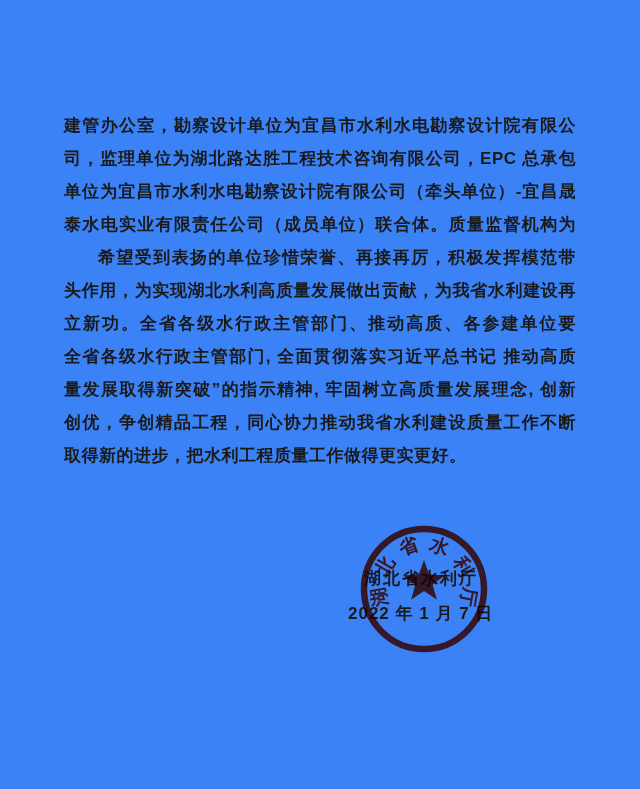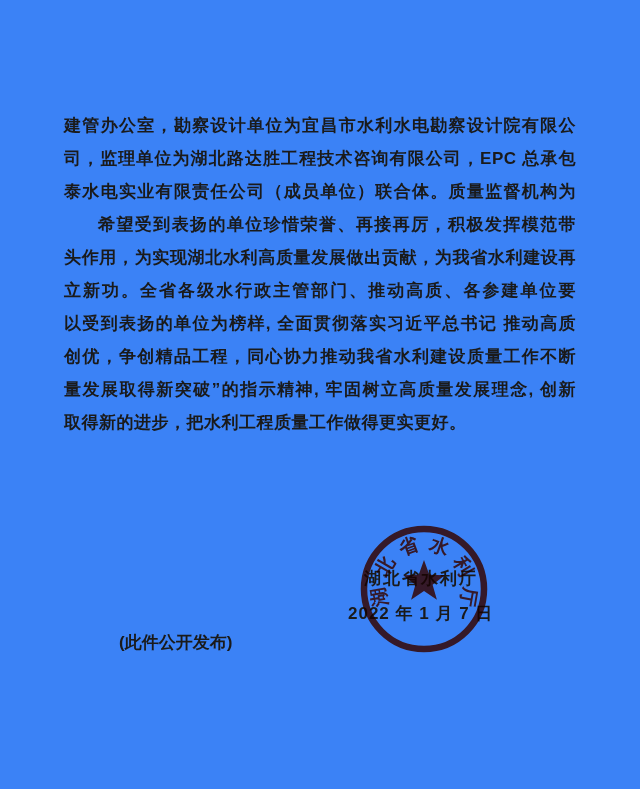--- a/index.html
+++ b/index.html
@@ -89,36 +89,36 @@
 </style>
 </head>
 <body>
 
 <div class="page">
 
   <div class="body-text">
     <div>
       <div class="line jl">建管办公室，勘察设计单位为宜昌市水利水电勘察设计院有限公</div>
       <div class="line jl">司，监理单位为湖北路达胜工程技术咨询有限公司，EPC 总承包</div>
+      <div class="line jl">单位为宜昌市水利水电勘察设计院有限公司（牵头单位）-宜昌晟</div>
       <div class="line jl">泰水电实业有限责任公司（成员单位）联合体。质量监督机构为</div>
     </div>
     <div>
       <div class="line jl indent">希望受到表扬的单位珍惜荣誉、再接再厉，积极发挥模范带</div>
       <div class="line jl">头作用，为实现湖北水利高质量发展做出贡献，为我省水利建设再</div>
       <div class="line jl">立新功。全省各级水行政主管部门、推动高质、各参建单位要</div>
-      <div class="line jl">以受到表扬的单位为榜样, 全面贯彻落实习近平总书记 推动高质</div>
+      <div class="line jl">全省各级水行政主管部门, 全面贯彻落实习近平总书记 推动高质</div>
+      <div class="line jl">量发展取得新突破”的指示精神, 牢固树立高质量发展理念, 创新</div>
       <div class="line jl">创优，争创精品工程，同心协力推动我省水利建设质量工作不断</div>
-      <div class="line jl">量发展取得新突破”的指示精神, 牢固树立高质量发展理念, 创新</div>
       <div class="line">取得新的进步，把水利工程质量工作做得更实更好。</div>
     </div>
   </div>
 
   <div class="sig-org">湖北省水利厅</div>
   <div class="sig-date">2022 年 1 月 7 日</div>
-  <div class="footer-note">(此件公开发布)</div>
 
   <div class="seal">
     <svg width="160" height="160" viewBox="0 0 160 160">
       <circle cx="80" cy="80" r="60" fill="none" stroke="#e32119" stroke-width="6.5"></circle>
       <polygon transform="translate(80,73)" fill="#e32119" points="0,-22 -5.3,-7.3 -20.9,-6.8 -8.6,2.8 -12.9,17.8 0,9 12.9,17.8 8.6,2.8 20.9,-6.8 5.3,-7.3"></polygon>
       <g fill="#e32119" font-size="19" text-anchor="middle">
         <text x="80" y="41" transform="rotate(-100 80 80)">湖</text>
         <text x="80" y="41" transform="rotate(-60 80 80)">北</text>
         <text x="80" y="41" transform="rotate(-20 80 80)">省</text>
         <text x="80" y="41" transform="rotate(20 80 80)">水</text>

